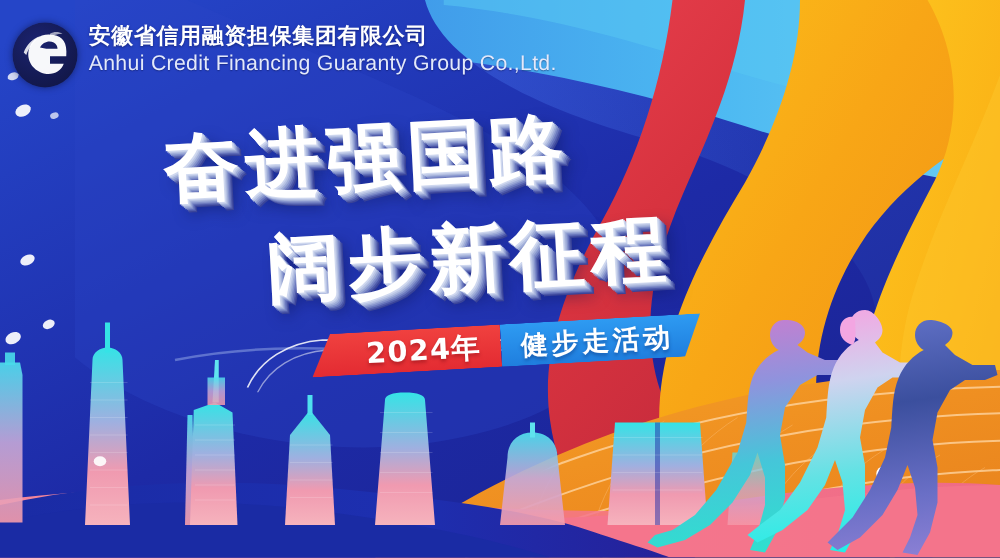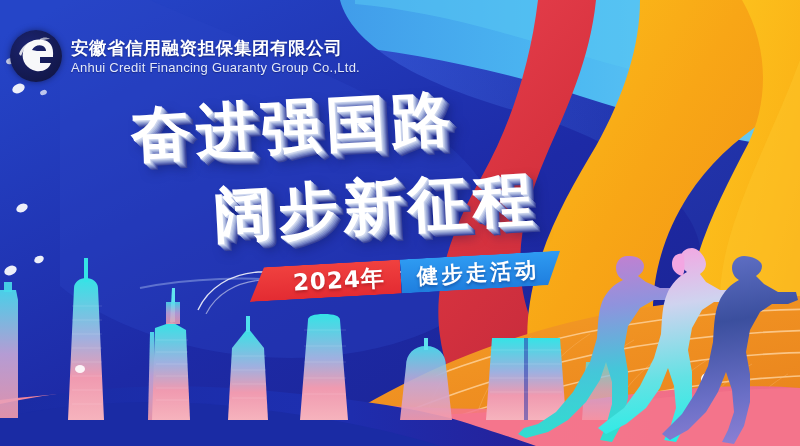--- a/index.html
+++ b/index.html
@@ -10,38 +10,38 @@
   }
   #poster{
     position:relative;width:800px;height:446px;overflow:hidden;
     background:#1f2da8;
   }
   .layer{position:absolute;top:0;left:0;width:800px;height:446px;}
   svg.layer{display:block;}
 
   
   #brand{
-    position:absolute;left:10px;top:30px;display:flex;align-items:center;
+    position:absolute;left:10px;top:18px;display:flex;align-items:flex-start;
     z-index:40;
   }
   #logo-mark{
     width:52px;height:52px;border-radius:50%;
     background:radial-gradient(circle at 38% 32%,#1b2370 0%,#141a52 60%,#10143f 100%);
     position:relative;flex:0 0 auto;margin-right:9px;
     box-shadow:0 0 6px rgba(10,14,50,.55);
   }
   #logo-mark svg{position:absolute;left:0;top:0;}
   #brand-text{line-height:1;padding-top:2px;}
   #brand-cn{
     color:#ffffff;font-size:17.5px;font-weight:bold;letter-spacing:.6px;
     text-shadow:0 1px 2px rgba(8,16,70,.55);white-space:nowrap;
     font-family:"Liberation Sans","DejaVu Sans",sans-serif;
   }
   #brand-en{
-    color:#e3e9fb;font-size:13px;letter-spacing:.25px;margin-top:4px;
+    color:#e3e9fb;font-size:17px;letter-spacing:.25px;margin-top:4px;
     white-space:nowrap;text-shadow:0 1px 1px rgba(8,16,70,.45);
   }
 
   
   #headline{position:absolute;left:0;top:0;width:800px;height:446px;z-index:35;pointer-events:none;}
   .hl-line{
     position:absolute;white-space:nowrap;font-weight:bold;
     font-family:"DejaVu Sans","Liberation Sans",sans-serif;
     color:#ffffff;
   }

